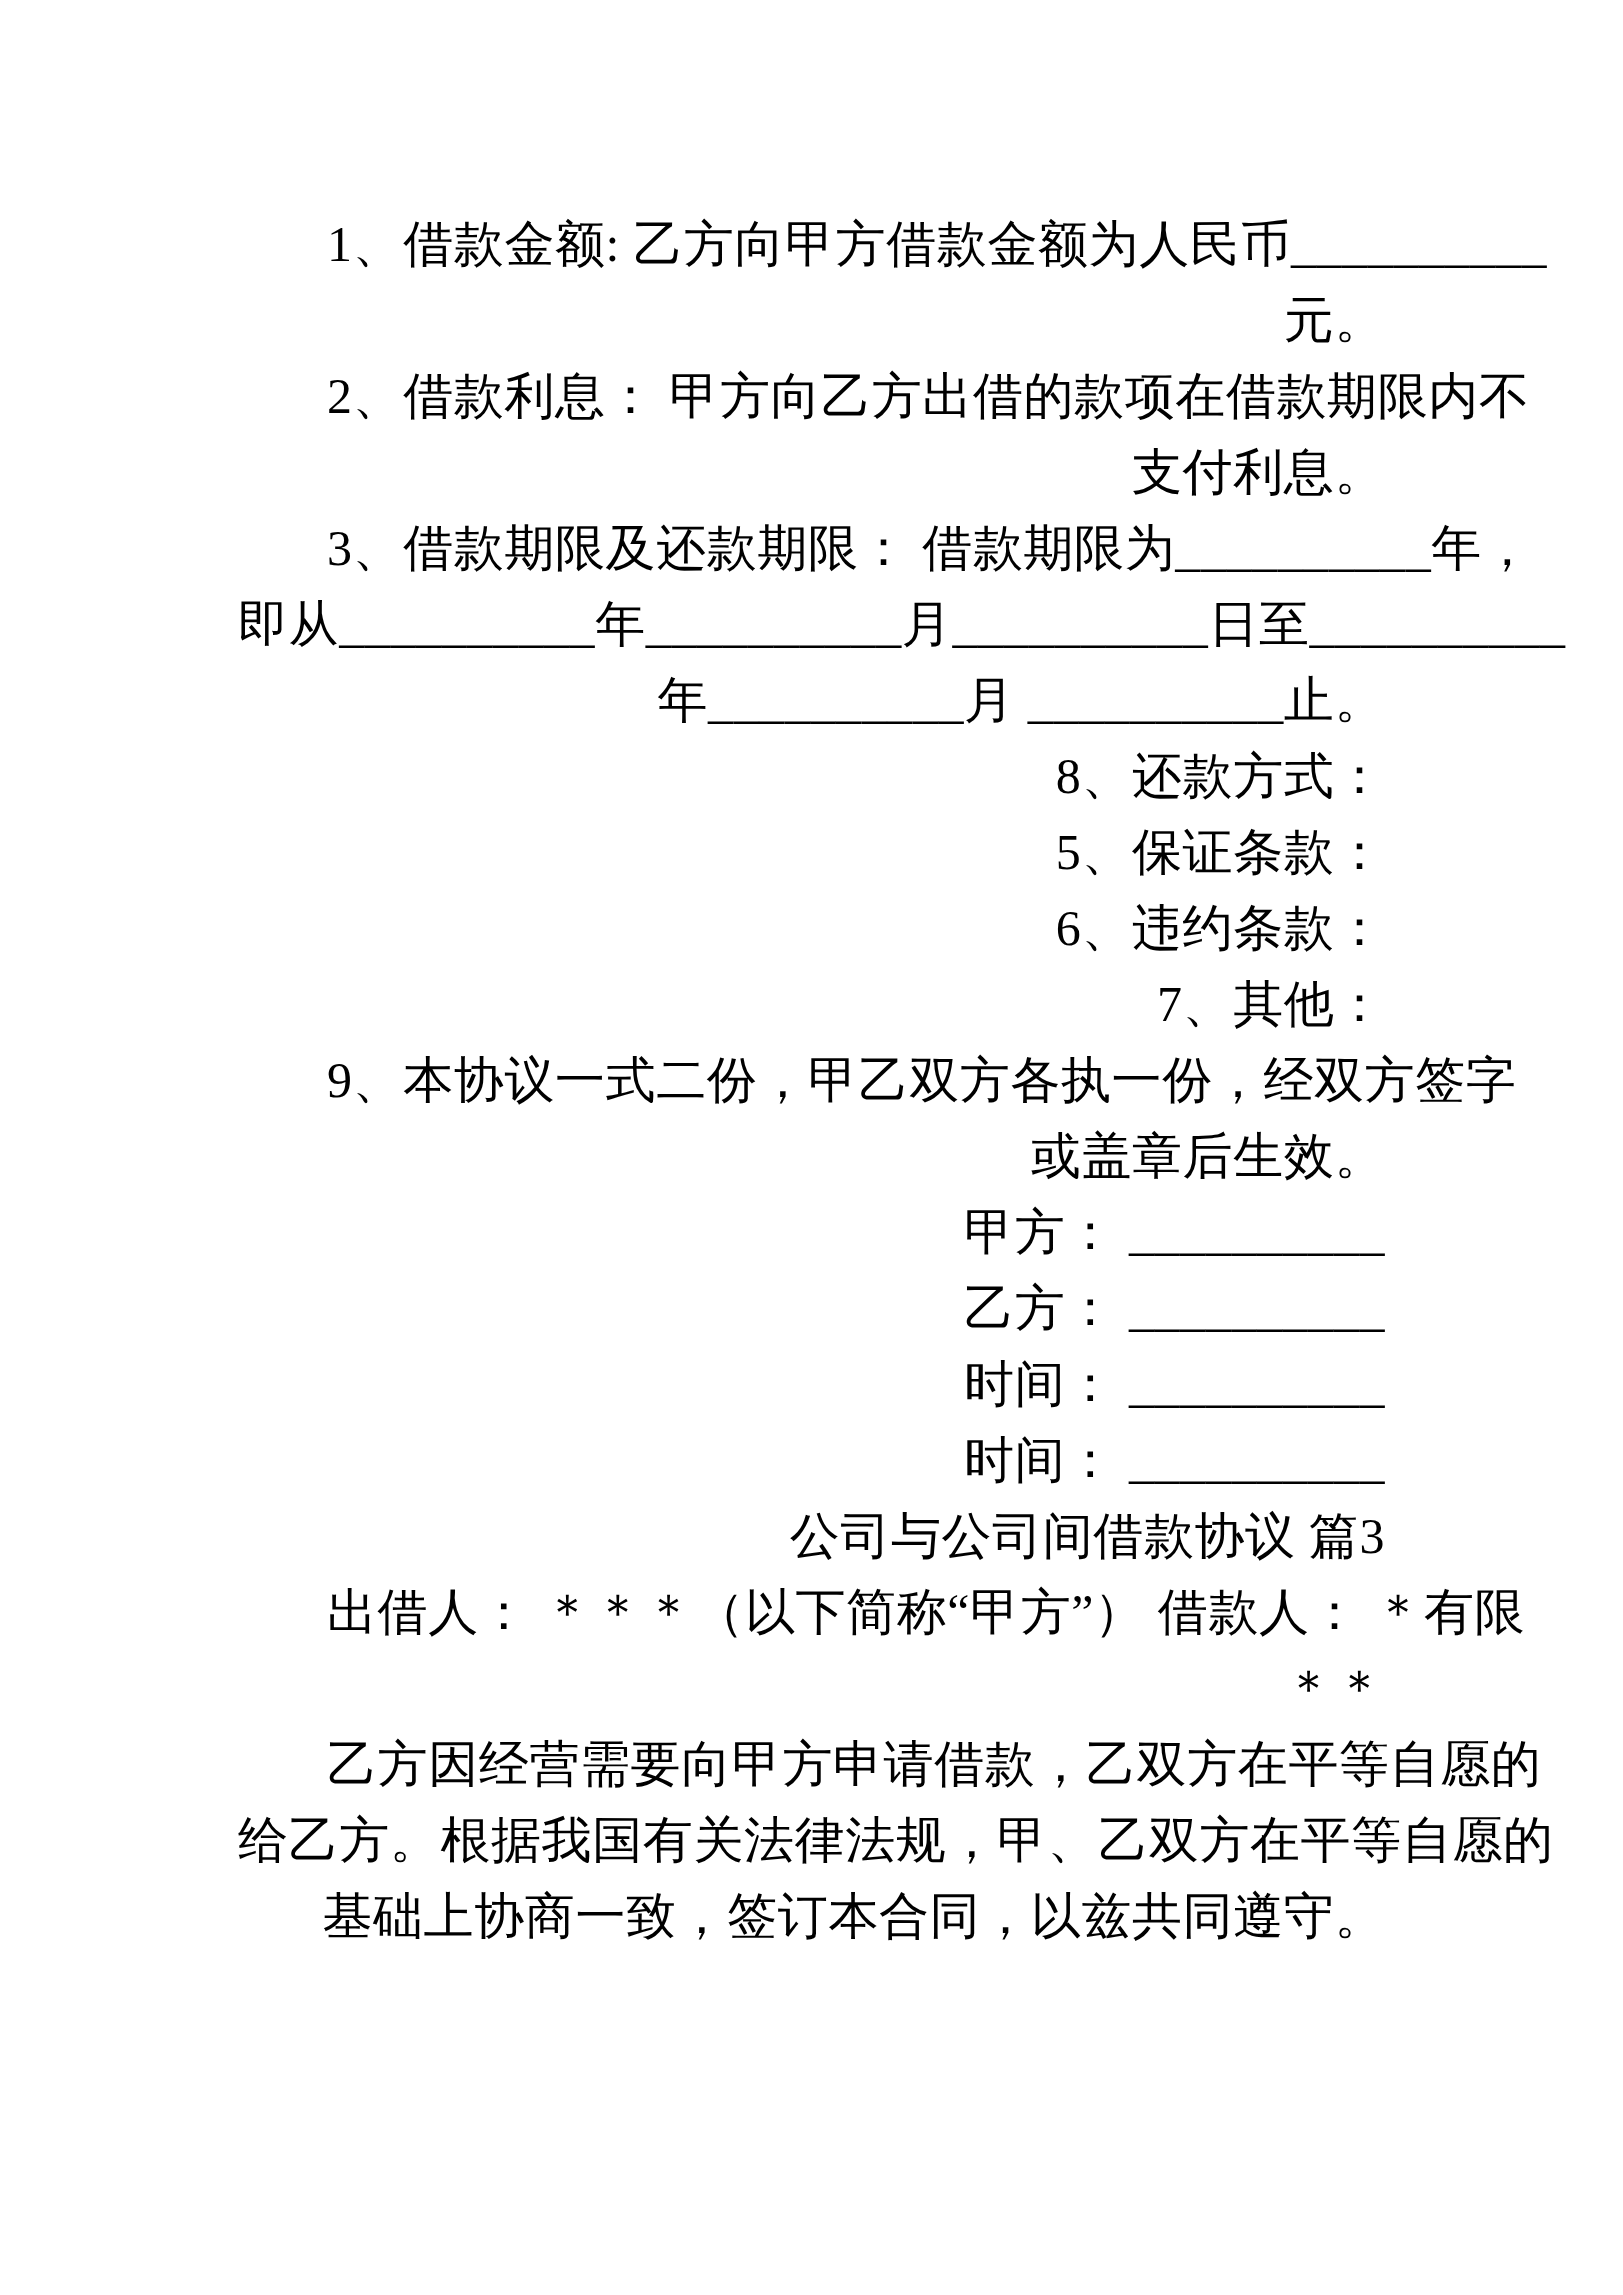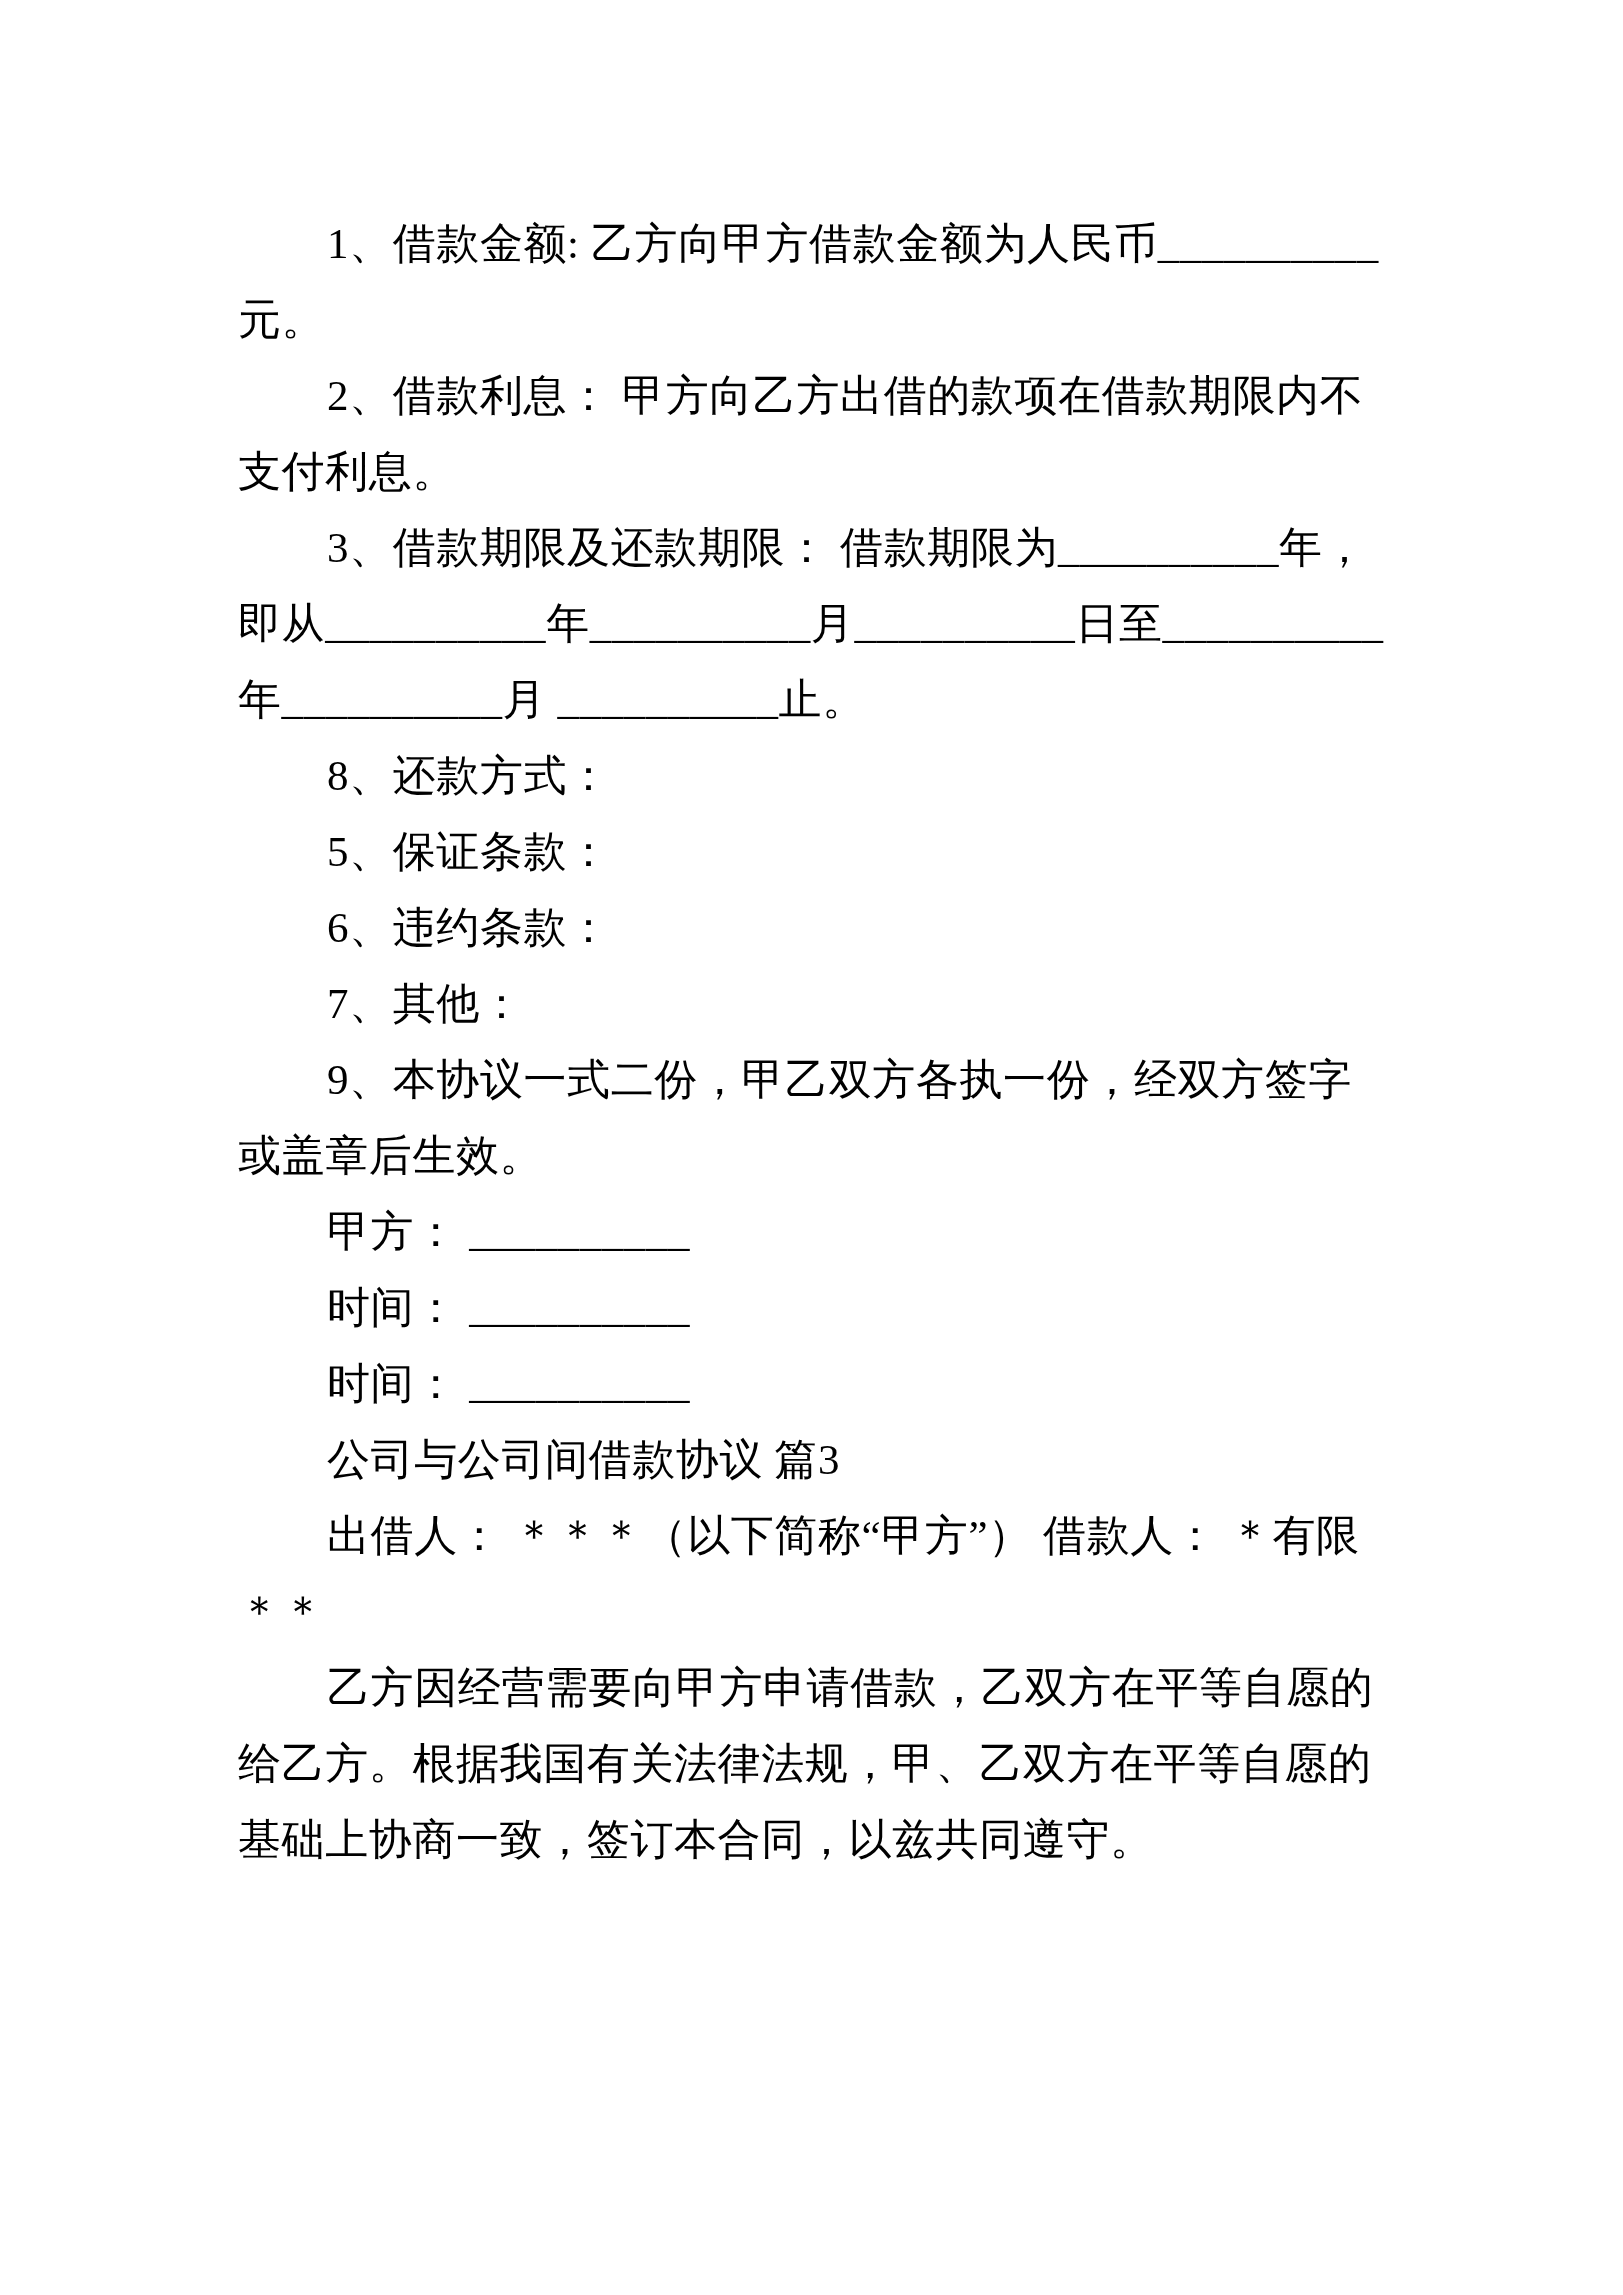--- a/index.html
+++ b/index.html
@@ -15,25 +15,26 @@
     overflow: hidden;
   }
   .content {
     position: absolute;
     left: 238px;
     top: 206px;
     width: 1147px;
   }
   .line {
     font-family: "Liberation Serif", "DejaVu Serif", serif;
-    font-size: 43px;
+    font-size: 50px;
     line-height: 76px;
     color: #000000;
     white-space: pre;
     letter-spacing: 0.6px;
+    text-align: right;
   }
   .line.indent {
     text-indent: 89px;
   }
 </style>
 </head>
 <body>
 
 <div class="page">
   <div class="content">
@@ -44,20 +45,21 @@
       <div class="line indent">3、借款期限及还款期限： 借款期限为__________年，</div>
       <div class="line">即从__________年__________月__________日至__________</div>
       <div class="line">年__________月 __________止。</div>
       <div class="line indent">8、还款方式：</div>
       <div class="line indent">5、保证条款：</div>
       <div class="line indent">6、违约条款：</div>
       <div class="line indent">7、其他：</div>
       <div class="line indent">9、本协议一式二份，甲乙双方各执一份，经双方签字</div>
       <div class="line">或盖章后生效。</div>
       <div class="line indent">甲方： __________</div>
+      <div class="line indent">乙方： __________</div>
       <div class="line indent">时间： __________</div>
       <div class="line indent">时间： __________</div>
       <div class="line indent">公司与公司间借款协议 篇3</div>
       <div class="line indent">出借人： ＊＊＊（以下简称“甲方”） 借款人： ＊有限</div>
       <div class="line">＊＊</div>
       <div class="line indent">乙方因经营需要向甲方申请借款，乙双方在平等自愿的</div>
       <div class="line">给乙方。根据我国有关法律法规，甲、乙双方在平等自愿的</div>
       <div class="line">基础上协商一致，签订本合同，以兹共同遵守。</div>
     </div>
 </div>

